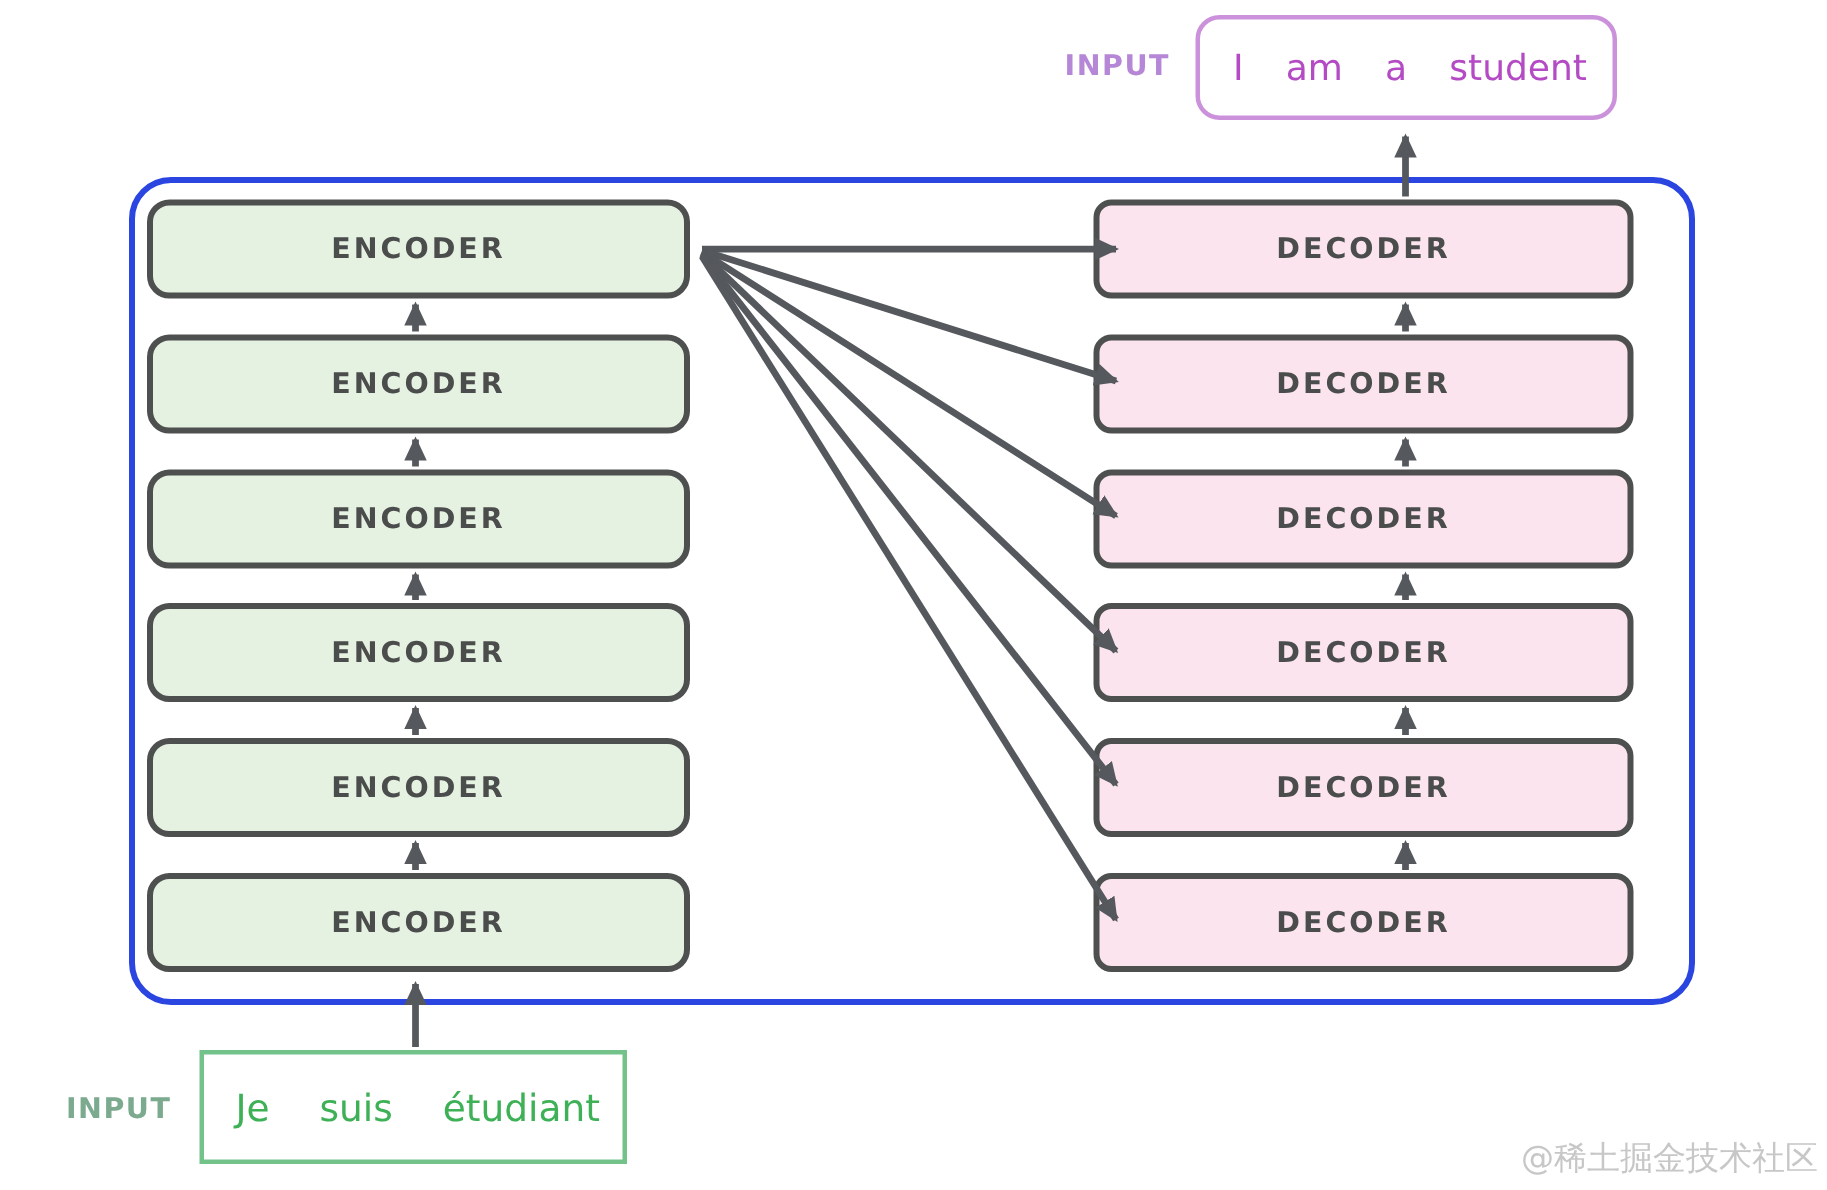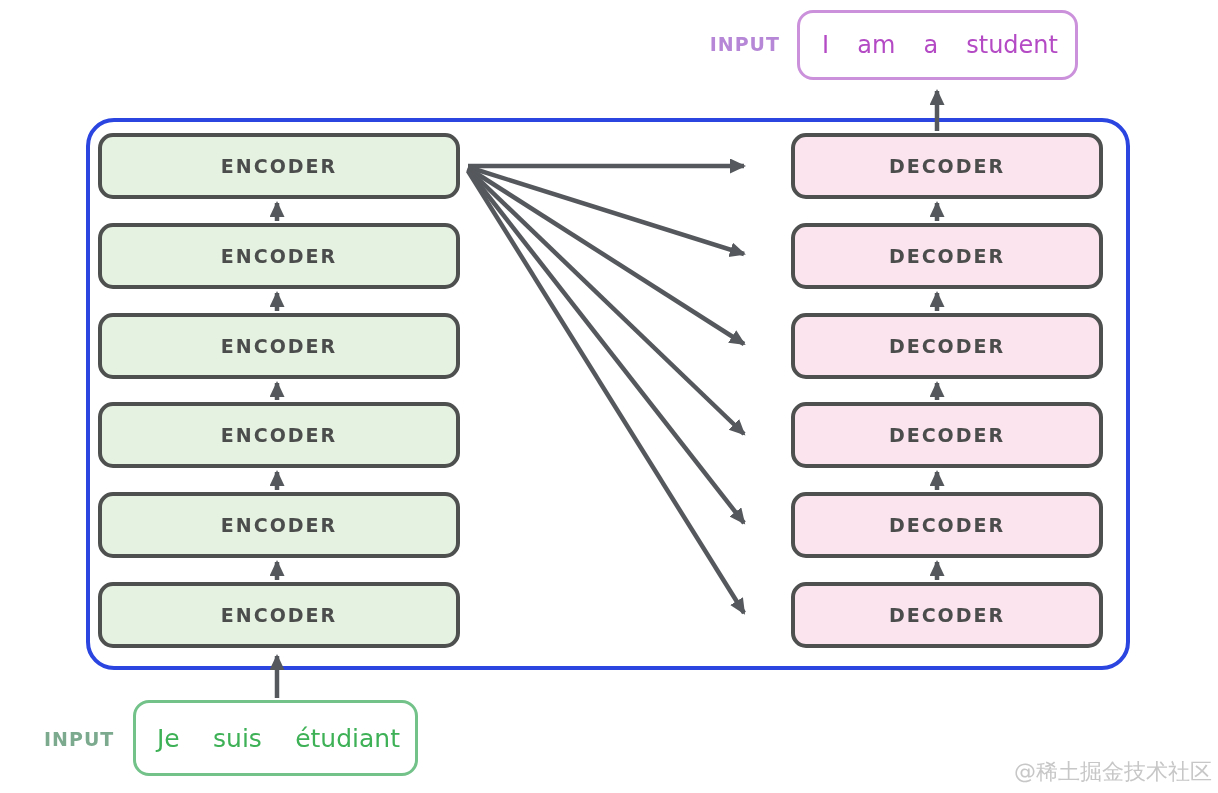--- a/index.html
+++ b/index.html
@@ -41,21 +41,21 @@
     display:flex;align-items:center;justify-content:center;
   }
   .box span{
     font-size:19px;
     font-weight:600;
     letter-spacing:2px;
     color:var(--box-label);
     text-align:right;
   }
   .enc{left:98px;background:var(--encoder-fill);}
-  .dec{left:791px;width:312px;background:var(--decoder-fill);}
+  .dec{left:729px;width:360px;background:var(--decoder-fill);border-radius:12px;}
   .t1{top:133px;} .t2{top:223px;} .t3{top:313px;}
   .t4{top:402px;} .t5{top:492px;} .t6{top:582px;}
   .arrows{position:absolute;left:0;top:0;pointer-events:none;}
   .side-label{
     position:absolute;
     font-size:19px;font-weight:600;letter-spacing:1px;
   }
   .output-label{
     left:680px;top:33px;width:100px;text-align:right;
     color:var(--output-label-color);
@@ -72,21 +72,21 @@
   .output-box{
     left:797px;top:10px;width:281px;height:70px;
     border:3px solid var(--output-border);
     border-radius:16px;
     padding:0 17px 0 22px;
   }
   .output-box span{font-size:24px;color:var(--output-text);}
   .input-box{
     left:133px;top:700px;width:285px;height:76px;
     border:3px solid var(--input-border);
-    border-radius:16px;
+    border-radius:0;
     padding:0 15px 0 21px;
   }
   .input-box span{font-size:25px;color:var(--input-text);}
   .watermark{
     position:absolute;
     right:6px;bottom:6px;
     font-size:22px;
     color:var(--watermark-color);
   }
 </style>

